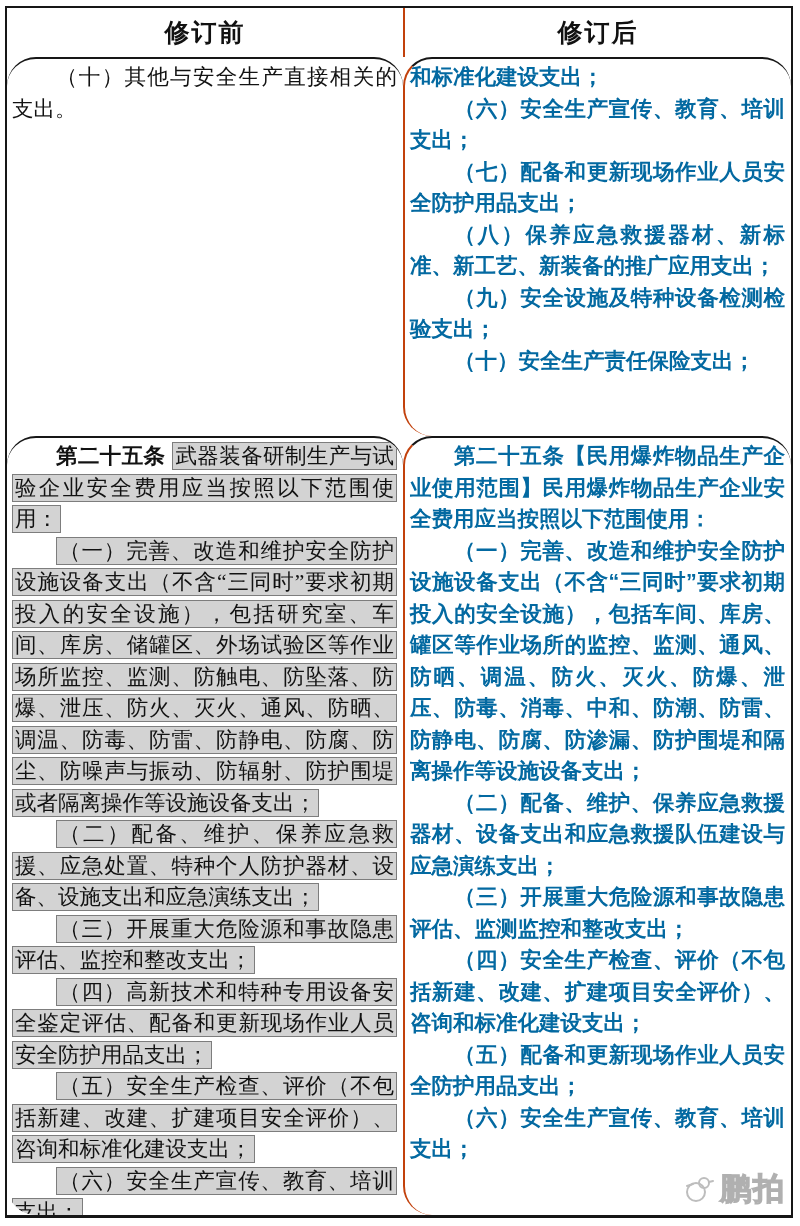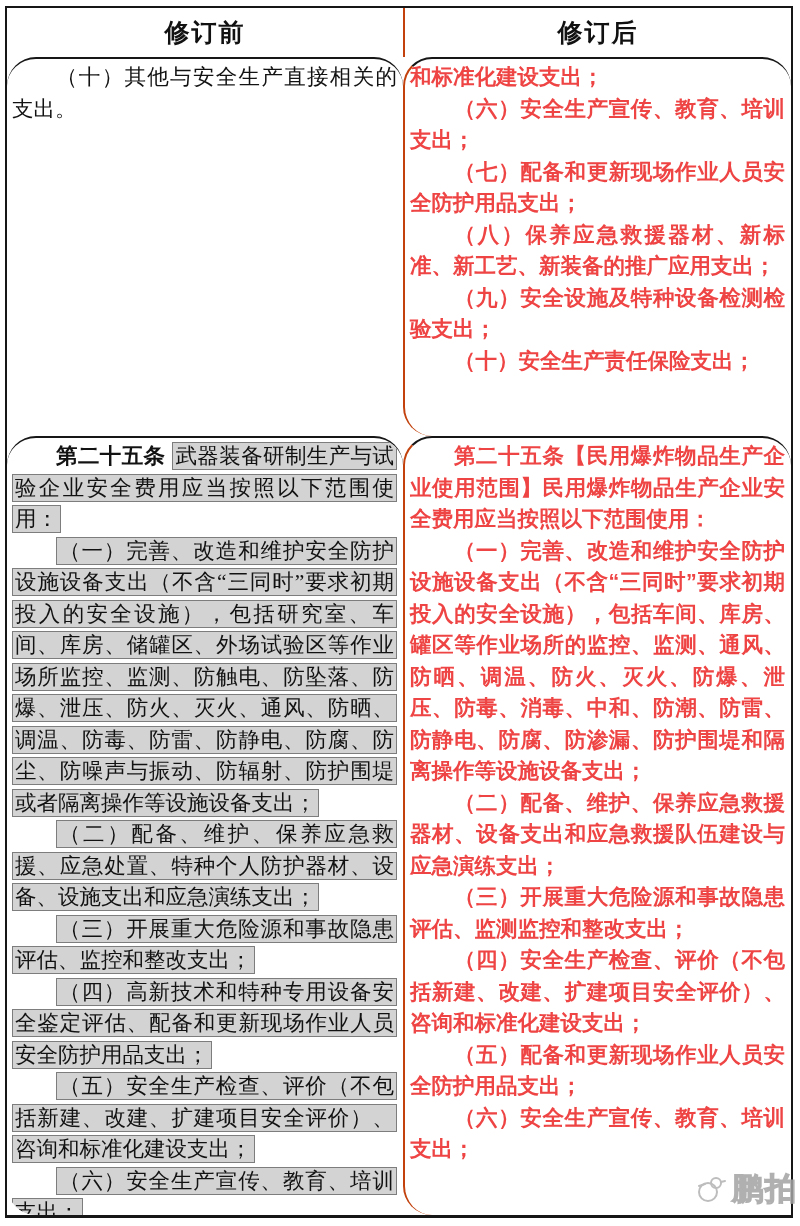--- a/index.html
+++ b/index.html
@@ -30,33 +30,33 @@
   .body-cell { padding:3px 6px 0 5px;border-radius:29px; }
 
   .para {
     font-size:21.5px; line-height:31.5px; color:#121212;
     text-align:justify; text-justify:inter-character;
     margin:0;
   }
   .para.indent { text-indent:44px; }
 
   .before-cell .para { font-family:"Liberation Serif", serif; font-weight:400; }
-  .after-cell  .para { font-family:"Liberation Sans", sans-serif; font-weight:700; color:#ef4444; }
+  .after-cell  .para { font-family:"Liberation Sans", sans-serif; font-weight:700; color:#0369a1; }
 
   .seg-bold { font-weight:bold; margin-right:7px;margin-top:32px; }
   .seg-highlight {
     background:#d3d3d3;
     border:1px solid #7d7d7d;
     padding:1px 2px;
     -webkit-box-decoration-break:clone;
     box-decoration-break:clone;
   }
 
   .watermark {
-    position:absolute; right:2px; bottom:16px;
+    position:absolute; right:14px; bottom:16px;
     display:flex; align-items:center; gap:4px;
     opacity:0.85; pointer-events:none;
   }
   .watermark-text {
     font-family:"Liberation Sans", sans-serif;
     font-size:31px; font-weight:bold;
     color:#dcdcdc;
     -webkit-text-stroke:1.3px #a3a3a3;
     letter-spacing:2px;
   }

